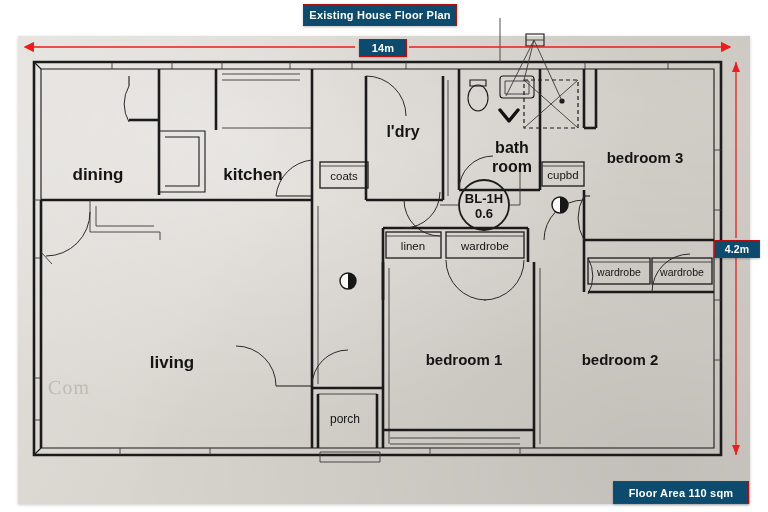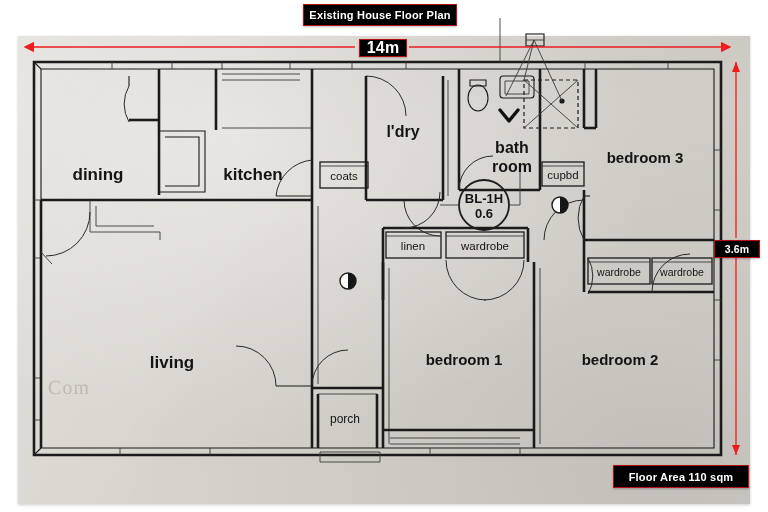--- a/index.html
+++ b/index.html
@@ -32,31 +32,31 @@
     font-size:20px;color:rgba(120,115,110,.30);
     font-family:"Liberation Serif",serif;letter-spacing:1px;
     transform:rotate(-1deg);
   }
 
   
   #plan{position:absolute;left:0;top:0;}
 
   
   .chip{
-    position:absolute;background:#000000;color:#ffffff;
+    position:absolute;background:#0c4a6e;color:#ffffff;
     font-weight:bold;letter-spacing:.2px;
     border:1px solid #b51010;
     display:flex;align-items:center;justify-content:center;
     box-shadow:0 1px 2px rgba(0,0,0,.25);
     white-space:nowrap;
   }
   #title-chip{left:303px;top:4px;width:152px;height:20px;font-size:11px;}
-  #w-chip{left:359px;top:39px;width:46px;height:16px;font-size:16px;}
+  #w-chip{left:359px;top:39px;width:46px;height:16px;font-size:11px;}
   #h-chip{left:714px;top:240px;width:44px;height:16px;font-size:10.5px;}
-  #area-chip{left:613px;top:465px;width:134px;height:21px;font-size:11px;}
+  #area-chip{left:613px;top:481px;width:134px;height:21px;font-size:11px;}
 </style>
 </head>
 <body>
 
 <div id="stage">
 
   <div class="paper">
     <div class="paper-shade"></div>
     <div class="watermark">Com</div>
   </div>
@@ -311,16 +311,16 @@
     </g>
 
     <g>
       <text class="slbl" style="font-size:13px;font-weight:bold" x="484" y="203">BL-1H</text>
       <text class="slbl" style="font-size:13px;font-weight:bold" x="484" y="218">0.6</text>
     </g>
   </svg>
 
   <div class="chip" id="title-chip">Existing House Floor Plan</div>
   <div class="chip" id="w-chip">14m</div>
-  <div class="chip" id="h-chip">3.6m</div>
+  <div class="chip" id="h-chip">4.2m</div>
   <div class="chip" id="area-chip">Floor Area 110 sqm</div>
 
 </div>
 
 </body></html>

